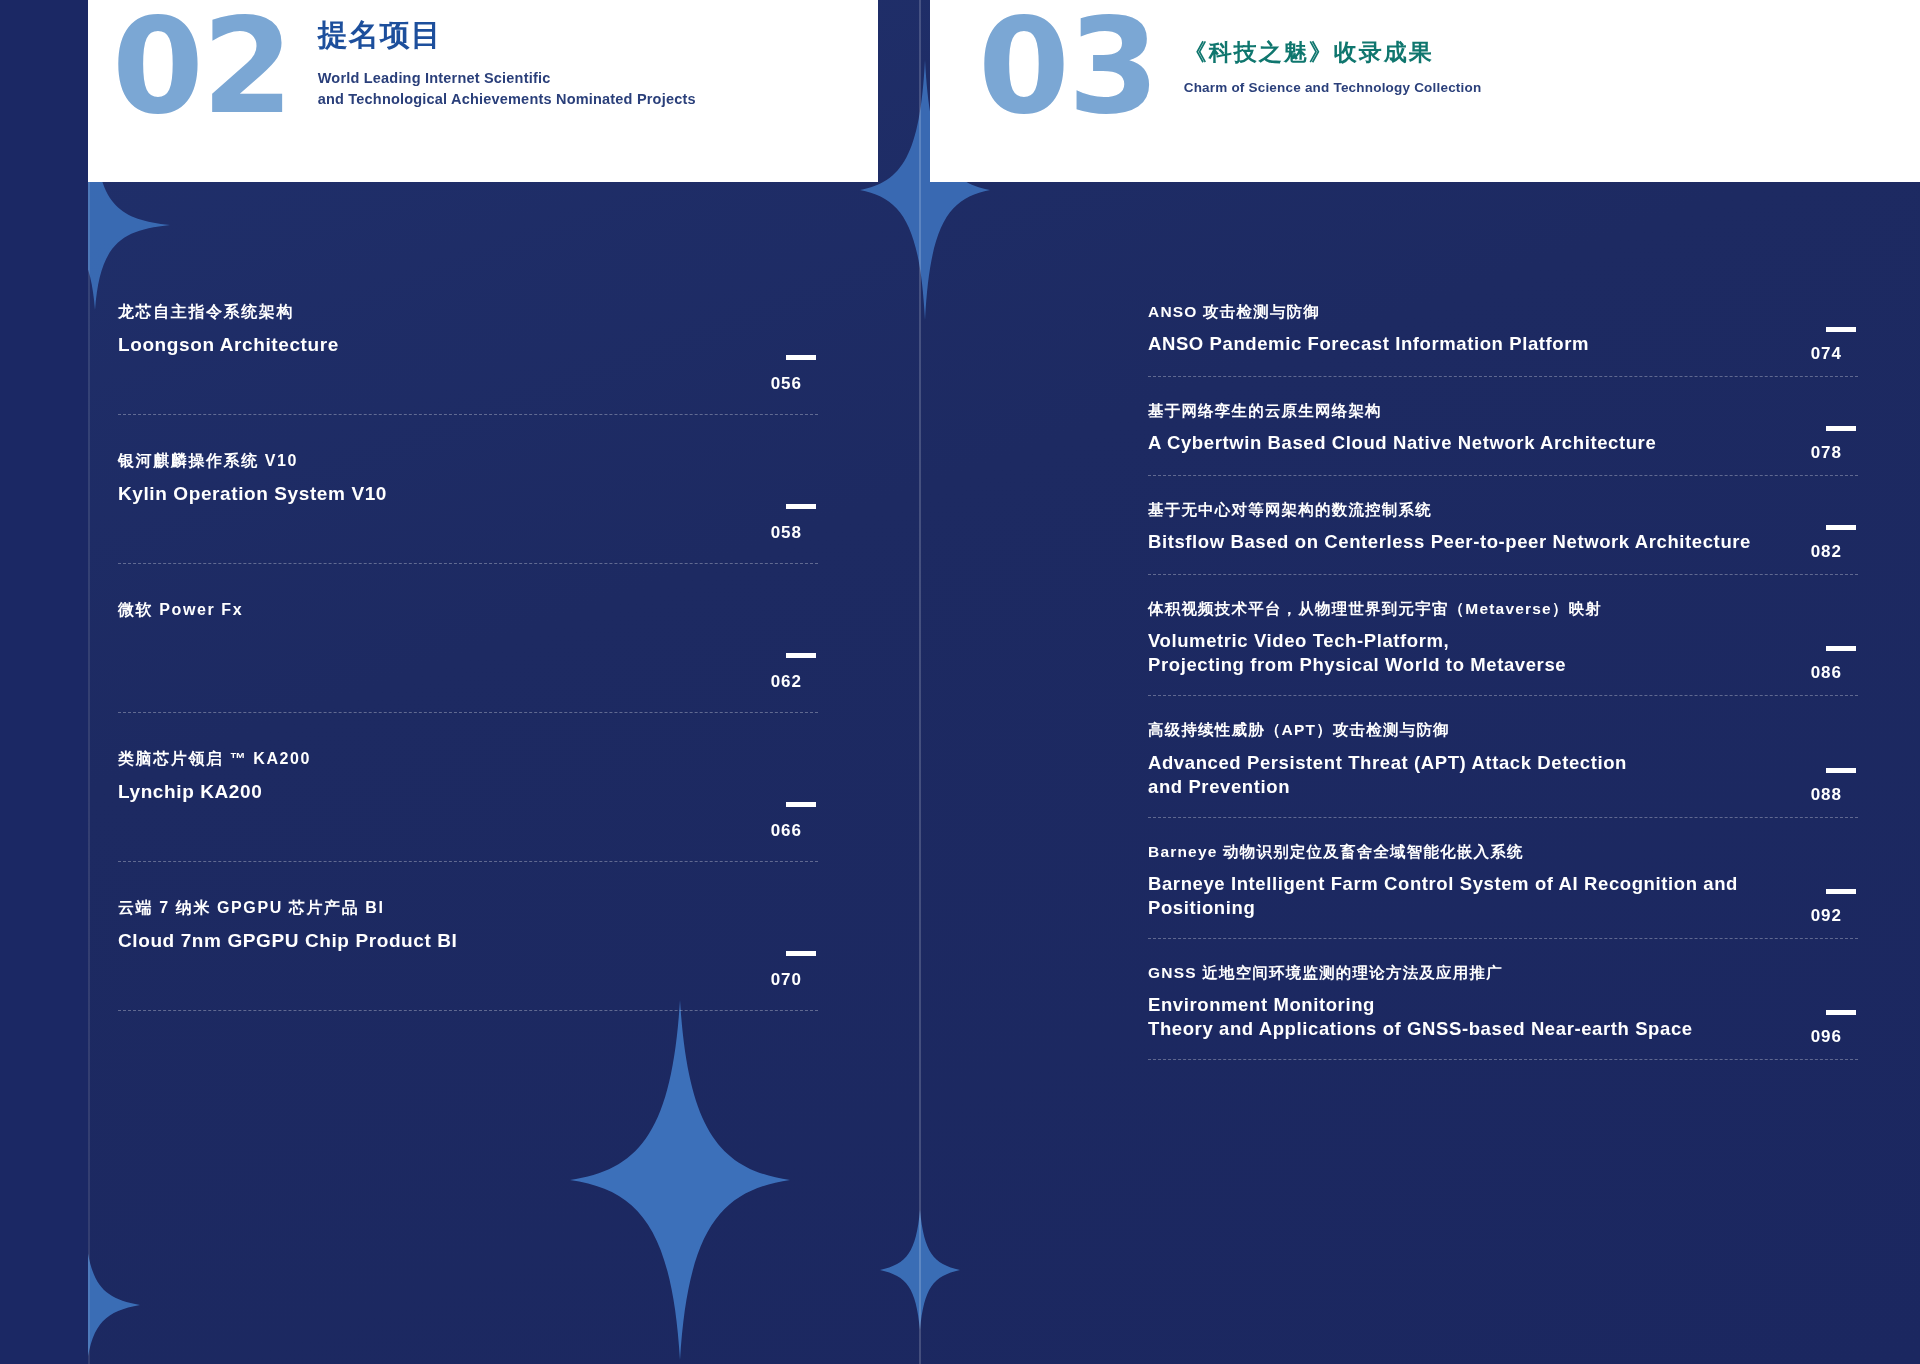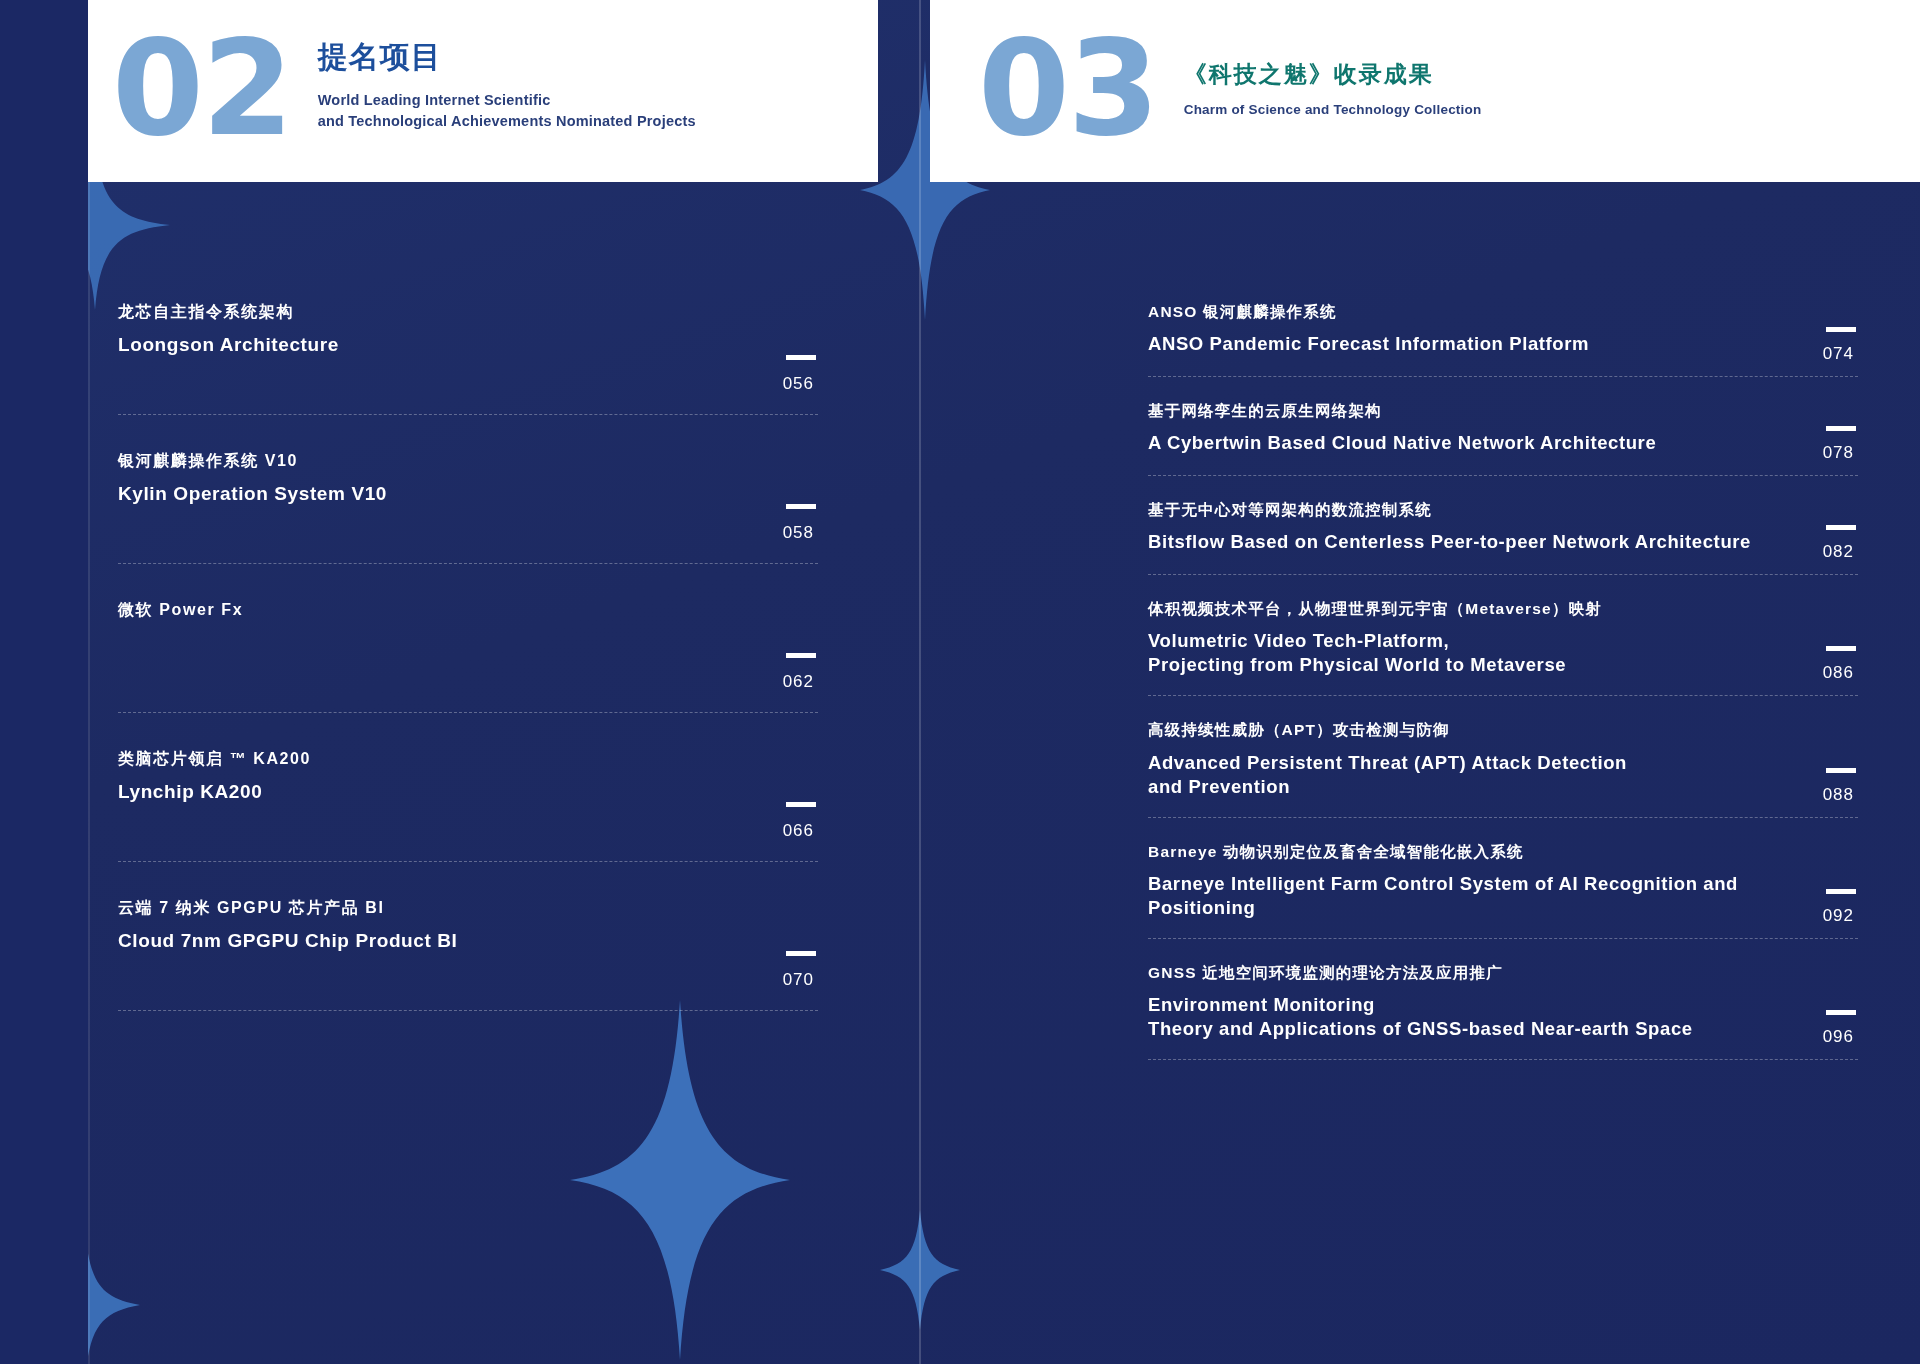--- a/index.html
+++ b/index.html
@@ -46,21 +46,20 @@
     overflow: visible;
   }
   .header-band.left  { left: 88px;  width: 790px; }
   .header-band.right { left: 930px; width: 1032px; }
 
   .band-inner {
     position: relative;
     height: 100%;
     display: flex;
     align-items: flex-start;
-    padding-top: 22px;
     box-sizing: border-box;
   }
 
   .big-num {
     font-family: "DejaVu Sans", sans-serif;
     font-weight: 700;
     font-size: 132px;
     line-height: 1;
     color: #7ba7d4;
     letter-spacing: -2px;
@@ -137,26 +136,26 @@
     color: #ffffff;
     letter-spacing: 0.6px;
     line-height: 1.3;
     margin-top: 9px;
     max-width: 560px;
   }
   .col.right .entry-en { font-size: 18.5px; max-width: 620px; }
 
   .entry-page {
     position: absolute;
-    right: 4px;
+    right: 16px;
     bottom: 20px;
     font-size: 17px;
     letter-spacing: 1px;
     color: #ffffff;
-    font-weight: 400;
+    font-weight: 700;
   }
   .entry-dash {
     position: absolute;
     right: 2px;
     bottom: 54px;
     width: 30px;
     height: 5px;
     background: #ffffff;
   }
   .col.right .entry-dash { bottom: 44px; }
@@ -242,21 +241,21 @@
     <div class="entry">
       <div class="entry-cn">云端 7 纳米 GPGPU 芯片产品 BI</div>
       <div class="entry-en">Cloud 7nm GPGPU Chip Product BI</div>
       <div class="entry-dash"></div>
       <div class="entry-page">070</div>
     </div>
   </div>
 
   <div class="col right">
     <div class="entry">
-      <div class="entry-cn">ANSO 银河麒麟操作系统</div>
+      <div class="entry-cn">ANSO 攻击检测与防御</div>
       <div class="entry-en">ANSO Pandemic Forecast Information Platform</div>
       <div class="entry-dash"></div>
       <div class="entry-page">074</div>
     </div>
     <div class="entry">
       <div class="entry-cn">基于网络孪生的云原生网络架构</div>
       <div class="entry-en">A Cybertwin Based Cloud Native Network Architecture</div>
       <div class="entry-dash"></div>
       <div class="entry-page">078</div>
     </div>

